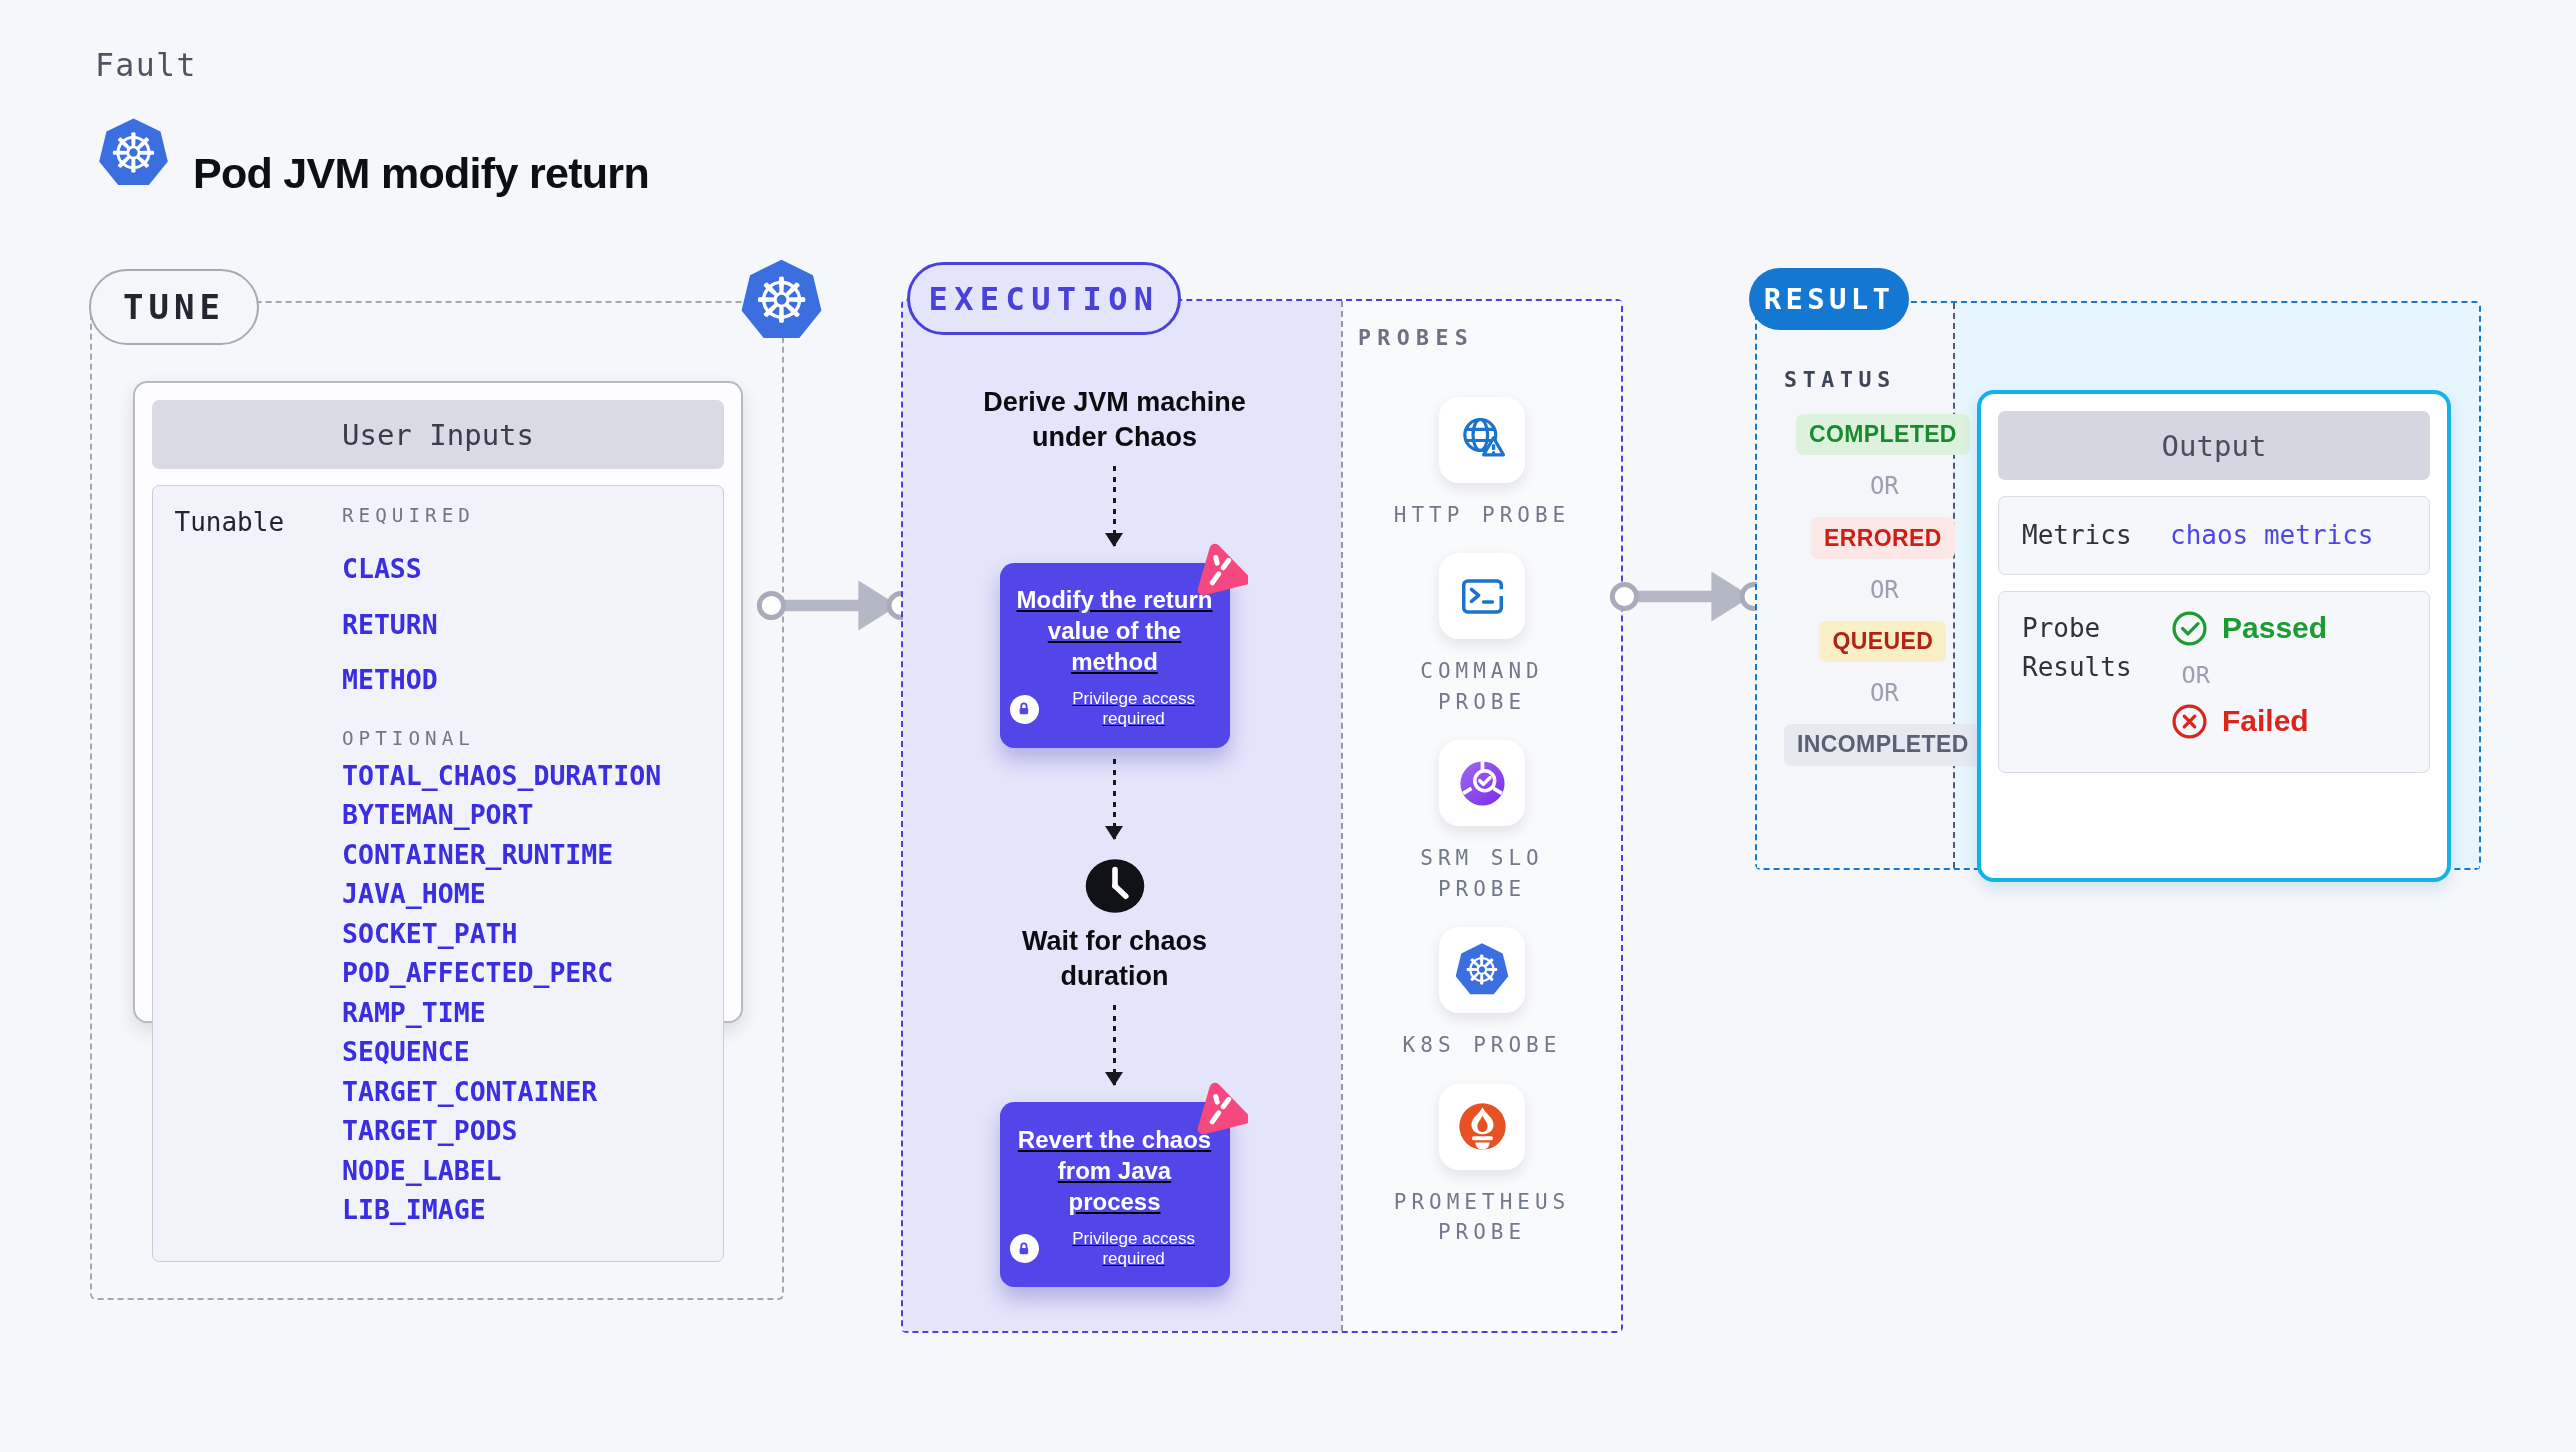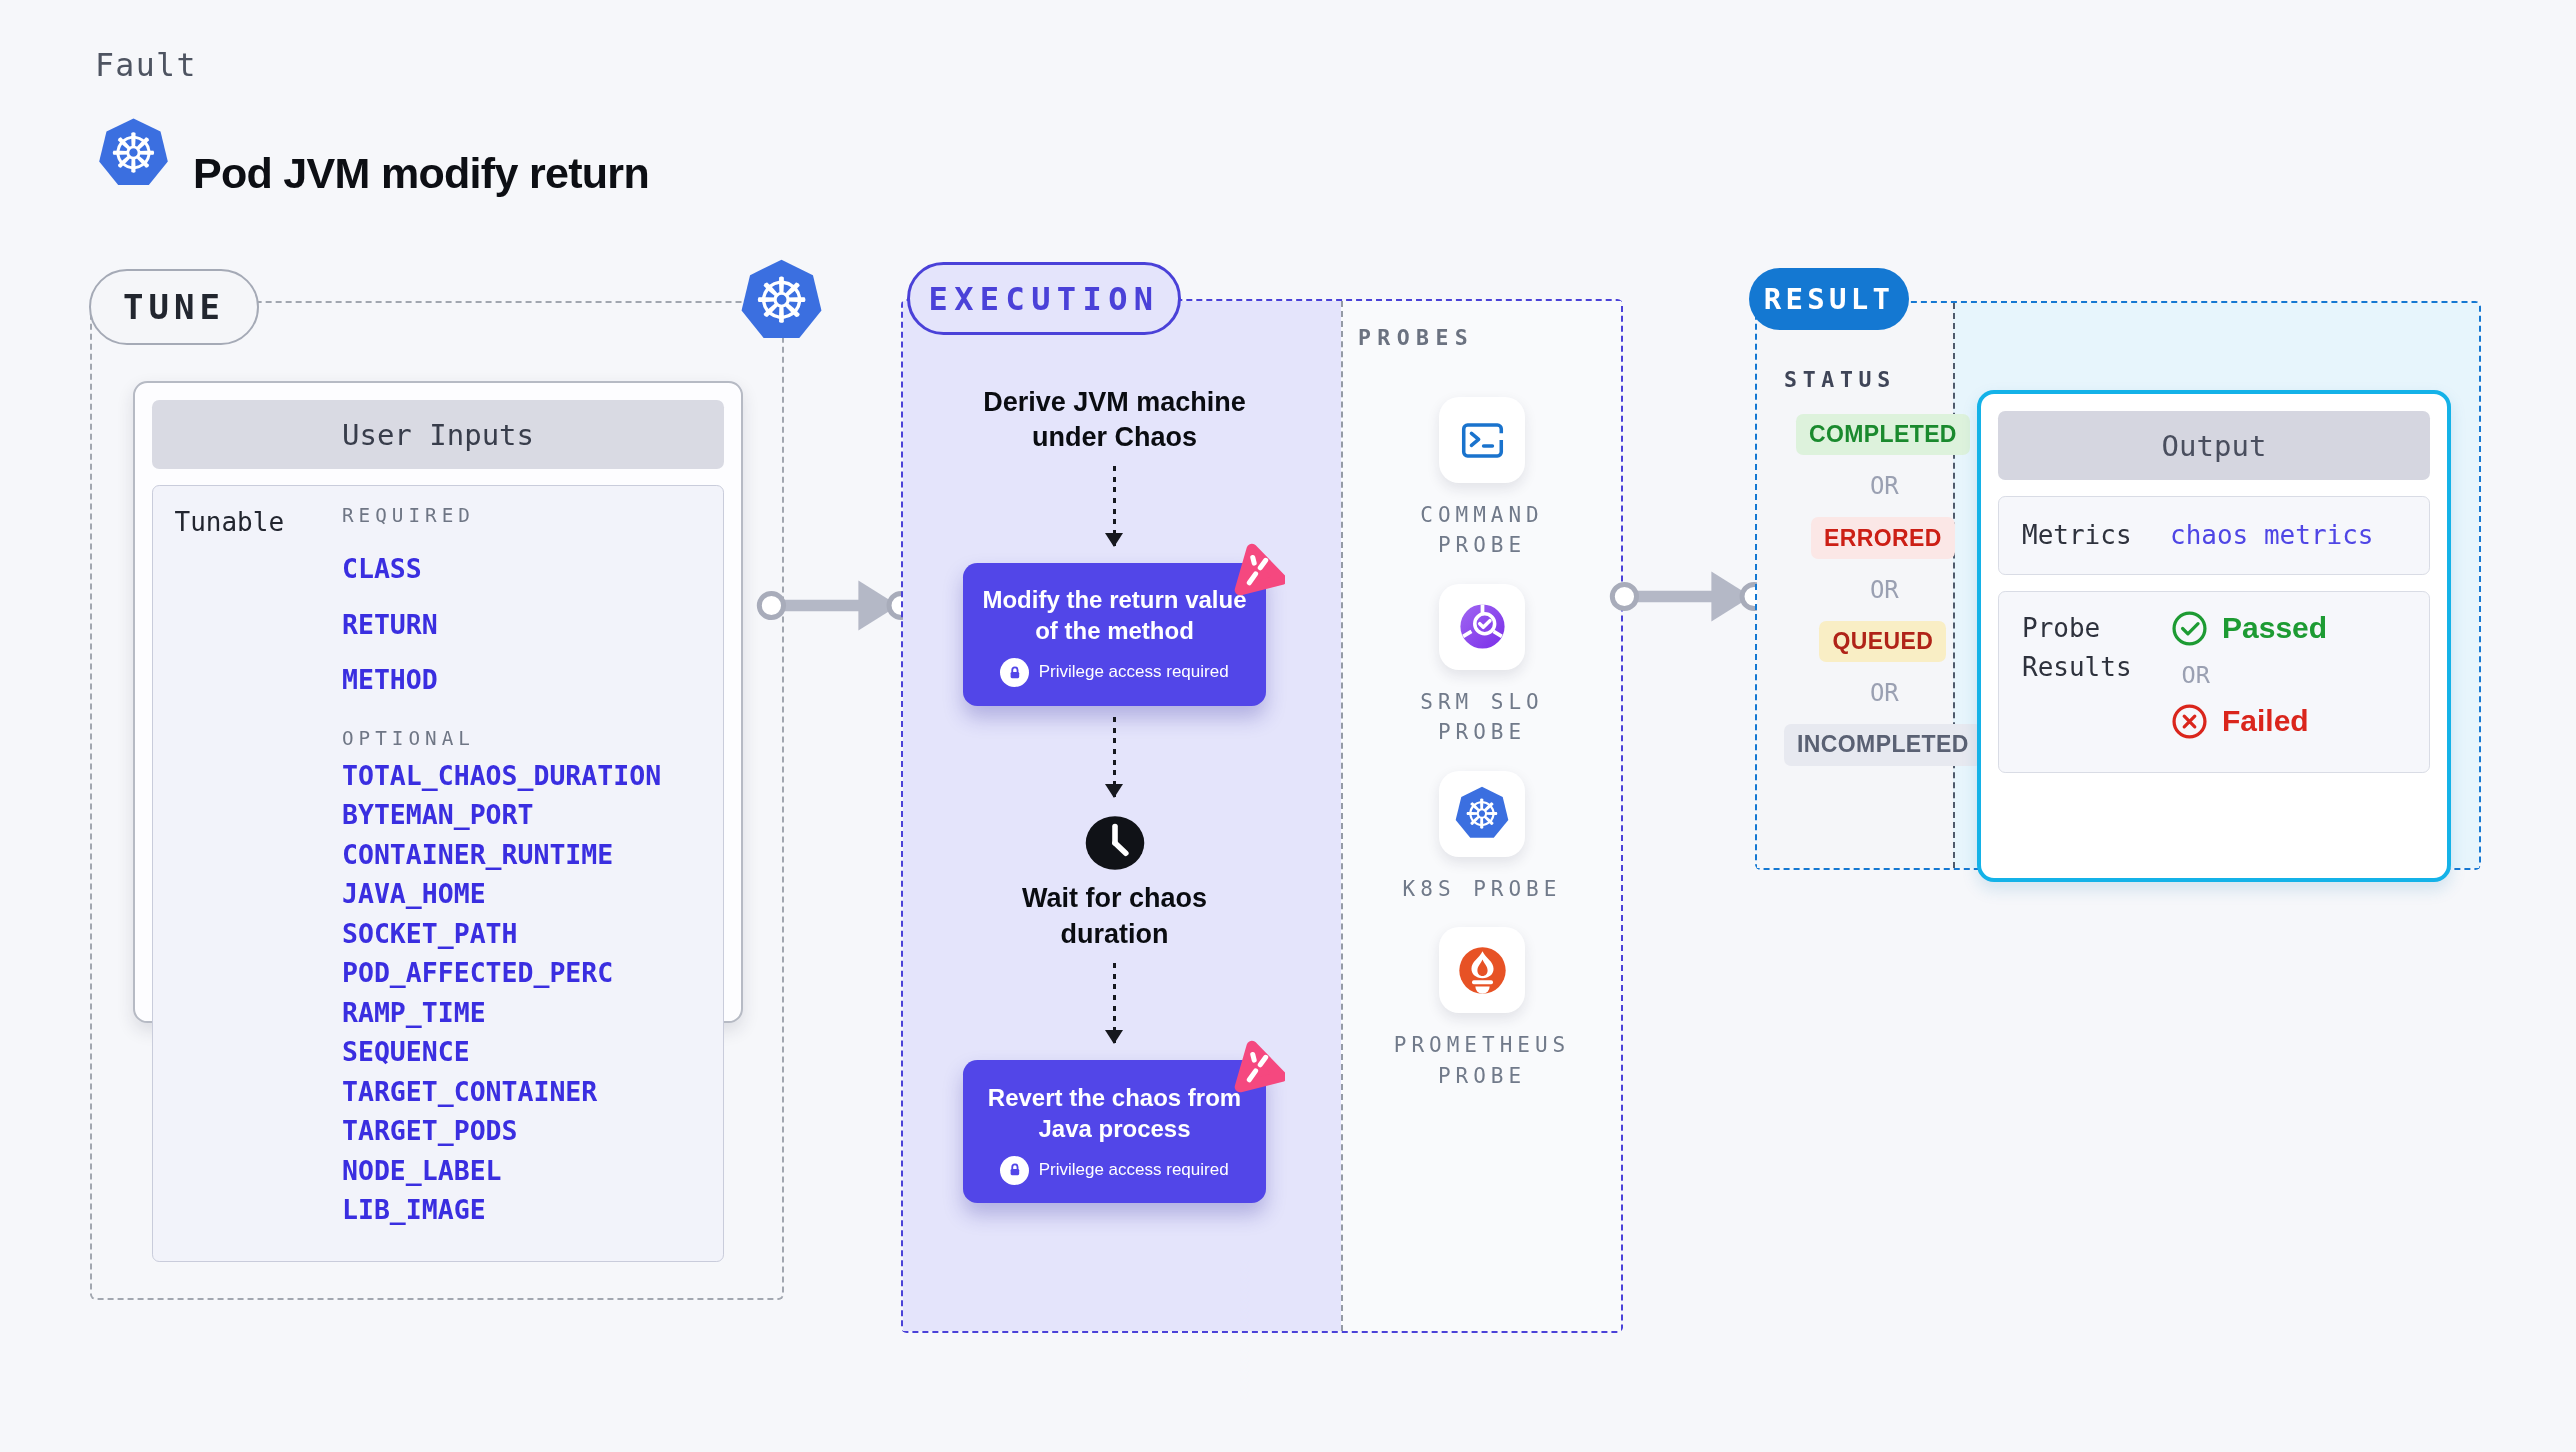--- a/index.html
+++ b/index.html
@@ -72,23 +72,24 @@
   .opt-item:nth-of-type(1) { margin-top:18.6px; }
 
   
   .flow { left:987px; top:385px; width:255px; display:flex; flex-direction:column; align-items:center; }
   .step-title { font-size:27px; font-weight:bold; color:#0a0c11; text-align:center; line-height:1.28; width:266px; }
   .dotted-arrow { position:relative; width:3.6px; height:80px; margin:11.5px 0 17px;
     background:repeating-linear-gradient(to bottom, #16181e 0 5px, transparent 5px 10.7px); }
   .dotted-arrow::after { content:''; position:absolute; bottom:-10px; left:-7.9px;
     border:9.3px solid transparent; border-top:14.3px solid #16181e; }
   .action-card {
-    position:relative; width:303px; background:#5246e8; border-radius:14.3px;
+    position:relative; width:230px; background:#5246e8; border-radius:14.3px;
     padding:21.5px 10px 18.6px; text-align:center;
     box-shadow:0 11.5px 20px rgba(52,44,160,.28);
+    text-decoration:underline;
   }
   .action-title { color:#fff; font-weight:bold; font-size:24px; line-height:1.3; }
   .privilege { margin-top:11.5px; display:flex; align-items:center; justify-content:center; gap:9.3px; }
   .lock-circle { width:29px; height:29px; border-radius:50%; background:#fff;
     display:flex; align-items:center; justify-content:center; flex:none; }
   .privilege-text { color:#fff; font-size:17px; }
   .harness-badge { position:absolute; top:-24px; right:-18.6px; width:57px; height:57px; }
   .clock-wrap { margin:1.4px 0 10px; }
   .wait-title { font-size:27px; font-weight:bold; color:#0a0c11; text-align:center; line-height:1.3; width:215px; }
 
@@ -243,20 +244,35 @@
           </svg>
         </span>
         <span class="privilege-text">Privilege access required</span>
       </div>
     </div>
   </div>
 
   <div class="abs probes-col">
     <div class="probes-label mono">PROBES</div>
 
+    <div class="probe-item">
+      <div class="probe-tile">
+        <svg width="53" height="53" viewBox="0 0 48 48">
+          <g fill="none" stroke="#1a73cd" stroke-width="2.9">
+            <circle cx="22" cy="19" r="14"></circle>
+            <ellipse cx="22" cy="19" rx="6.6" ry="14"></ellipse>
+            <path d="M9.6 14 h24.8 M9.6 24 h24.8"></path>
+          </g>
+          <path d="M34 21.5 l9 15.5 h-18 z" fill="#f9fafc" stroke="#1a73cd" stroke-width="2.9" stroke-linejoin="round"></path>
+          <path d="M34 27.5 v5" stroke="#1a73cd" stroke-width="3" fill="none"></path>
+          <circle cx="34" cy="34.8" r="1.4" fill="#1a73cd"></circle>
+        </svg>
+      </div>
+      <div class="probe-name mono">HTTP PROBE</div>
+    </div>
 
     <div class="probe-item">
       <div class="probe-tile">
         <svg width="53" height="53" viewBox="0 0 48 48">
           <g fill="none" stroke="#1a73cd" stroke-width="3.2">
             <path d="M41 17.5 v-4 a3.5 3.5 0 0 0 -3.5 -3.5 h-27 a3.5 3.5 0 0 0 -3.5 3.5 v21 a3.5 3.5 0 0 0 3.5 3.5 h27 a3.5 3.5 0 0 0 3.5 -3.5 v-11"></path>
             <path d="M14 17.5 l6.5 5.5 -6.5 5.5" stroke-linecap="round" stroke-linejoin="round"></path>
             <path d="M25 29 h8" stroke-linecap="round"></path>
           </g>
         </svg>

